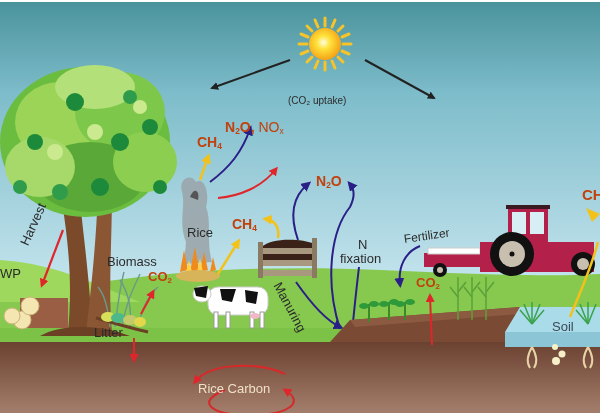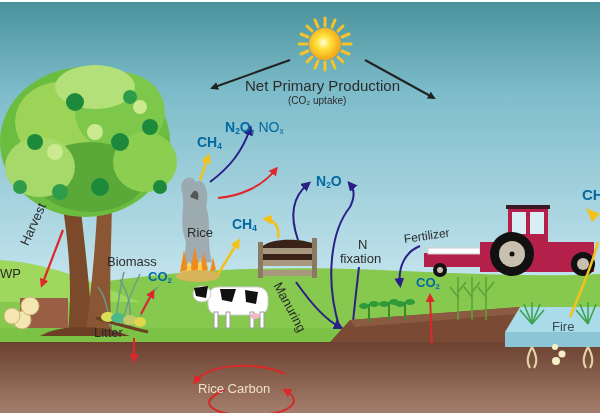--- a/index.html
+++ b/index.html
@@ -1,19 +1,19 @@
 <!DOCTYPE html>
 <html><head>
 <meta charset="utf-8">
 <style>
   html,body{margin:0;padding:0;background:#fff;}
   #stage{position:relative;width:600px;height:420px;overflow:hidden;background:#fff;font-family:"Liberation Sans","DejaVu Sans",sans-serif;}
   #scene{position:absolute;left:0;top:2px;width:600px;height:411px;}
   .lbl{position:absolute;color:#2b2b2b;white-space:nowrap;line-height:1;}
-  .gas{position:absolute;color:#0369a1;font-weight:bold;white-space:nowrap;line-height:1;}
+  .gas{position:absolute;color:#c2410c;font-weight:bold;white-space:nowrap;line-height:1;}
   .gas sub{font-size:60%;vertical-align:-2px;}
   .soil-lbl{color:#efe0c8;}
 </style>
 </head>
 <body>
 
 <div id="stage">
 <div id="scene">
 
   <svg width="600" height="411" viewBox="0 0 600 411" style="position:absolute;left:0;top:0">
@@ -261,21 +261,20 @@
           <circle cx="556" cy="359" r="4" fill="#f5f0c8"></circle>
     </g>
 
     <path d="M570,315 C580,290 590,270 598,240" stroke="#f2c21b" stroke-width="2.5" fill="none"></path>
     <path d="M586,206 L592,220 L600,212 Z" fill="#f2c21b"></path>
 
     <path d="M225,388 C195,400 210,413 250,413 C290,413 305,400 285,388" stroke="#d62a2a" stroke-width="2" fill="none" marker-end="url(#mRed)"></path>
     <path d="M285,372 C260,360 210,360 195,380" stroke="#d62a2a" stroke-width="2" fill="none" marker-end="url(#mRed)"></path>
   </svg>
 
-  <div class="lbl" style="left:245px;top:76px;font-size:15px;">Net Primary Production</div>
   <div class="lbl" style="left:288px;top:94px;font-size:10px;">(CO₂ uptake)</div>
 
   <div class="gas" style="left:197px;top:133px;font-size:14px;"><span>CH</span><sub>4</sub></div>
   <div class="gas" style="left:225px;top:118px;font-size:14px;"><span>N</span><sub>2</sub><span>O,</span><span style="font-weight:normal;"> NO</span><sub style="font-weight:normal;">x</sub></div>
 
   <div class="gas" style="left:316px;top:172px;font-size:14px;"><span>N</span><sub>2</sub><span>O</span></div>
   <div class="gas" style="left:232px;top:215px;font-size:14px;"><span>CH</span><sub>4</sub></div>
   <div class="gas" style="left:148px;top:268px;font-size:13px;"><span>CO</span><sub>2</sub></div>
   <div class="gas" style="left:416px;top:274px;font-size:13px;"><span>CO</span><sub>2</sub></div>
   <div class="gas" style="left:582px;top:185px;font-size:15px;"><span>CH</span></div>
@@ -283,16 +282,16 @@
   <div class="lbl" style="left:18px;top:240px;font-size:13px;transform:rotate(-66deg);transform-origin:left top;">Harvest</div>
   <div class="lbl" style="left:0px;top:265px;font-size:13px;">WP</div>
   <div class="lbl" style="left:107px;top:253px;font-size:13px;">Biomass</div>
   <div class="lbl" style="left:94px;top:324px;font-size:13px;text-align:right;">Litter</div>
   <div class="lbl" style="left:187px;top:224px;font-size:13px;">Rice</div>
   <div class="lbl" style="left:283px;top:278px;font-size:13px;transform:rotate(62deg);transform-origin:left top;">Manuring</div>
   <div class="lbl" style="left:358px;top:236px;font-size:13px;">N</div>
   <div class="lbl" style="left:340px;top:250px;font-size:13px;">fixation</div>
   <div class="lbl" style="left:403px;top:231px;font-size:12px;transform:rotate(-8deg);transform-origin:left top;">Fertilizer</div>
   <div class="lbl soil-lbl" style="left:198px;top:380px;font-size:13px;">Rice Carbon</div>
-  <div class="lbl" style="left:552px;top:318px;font-size:13px;color:#3b4a55;">Fire</div>
+  <div class="lbl" style="left:552px;top:318px;font-size:13px;color:#3b4a55;">Soil</div>
 
 </div>
 </div>
 
 </body></html>

